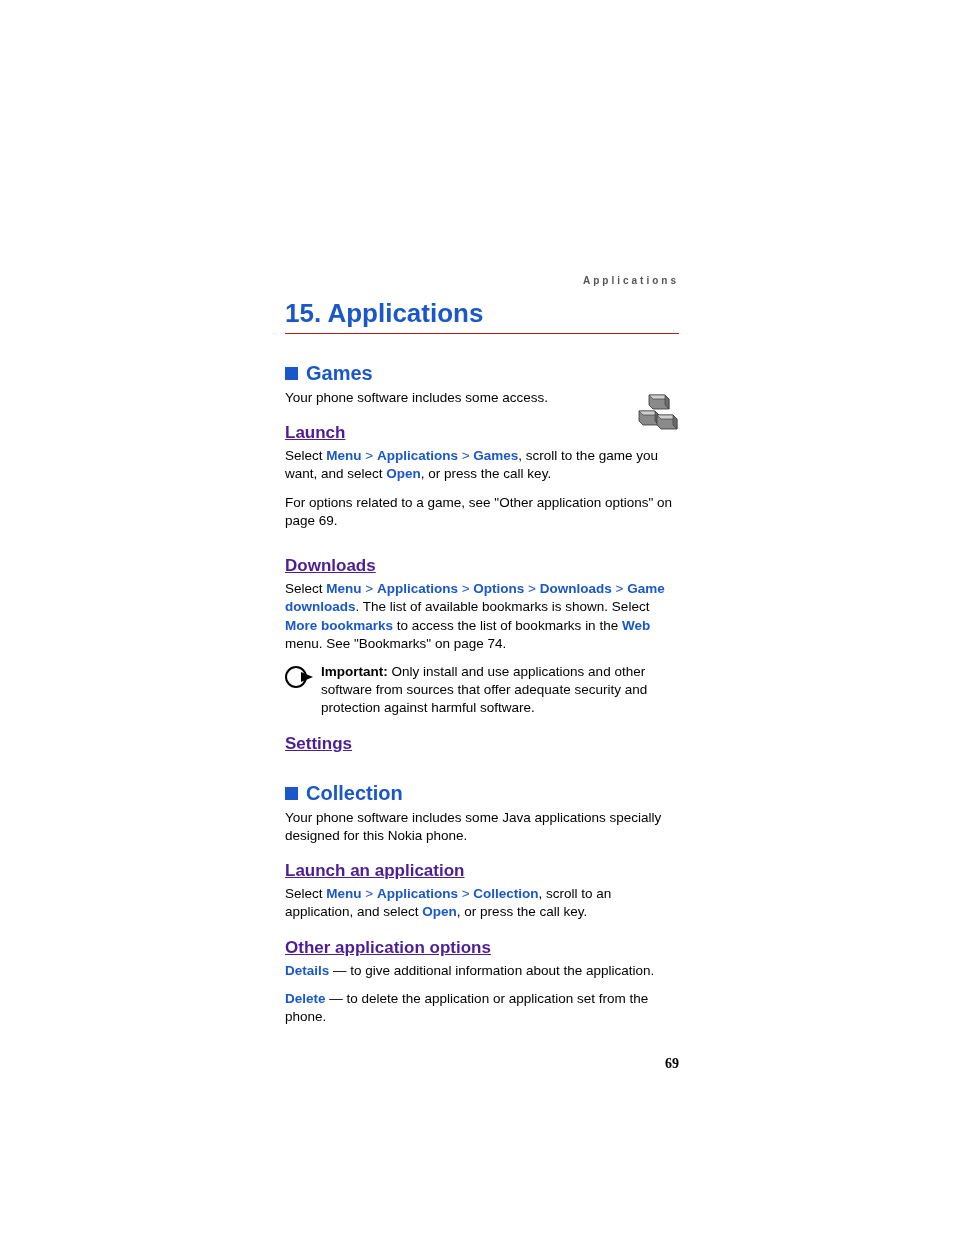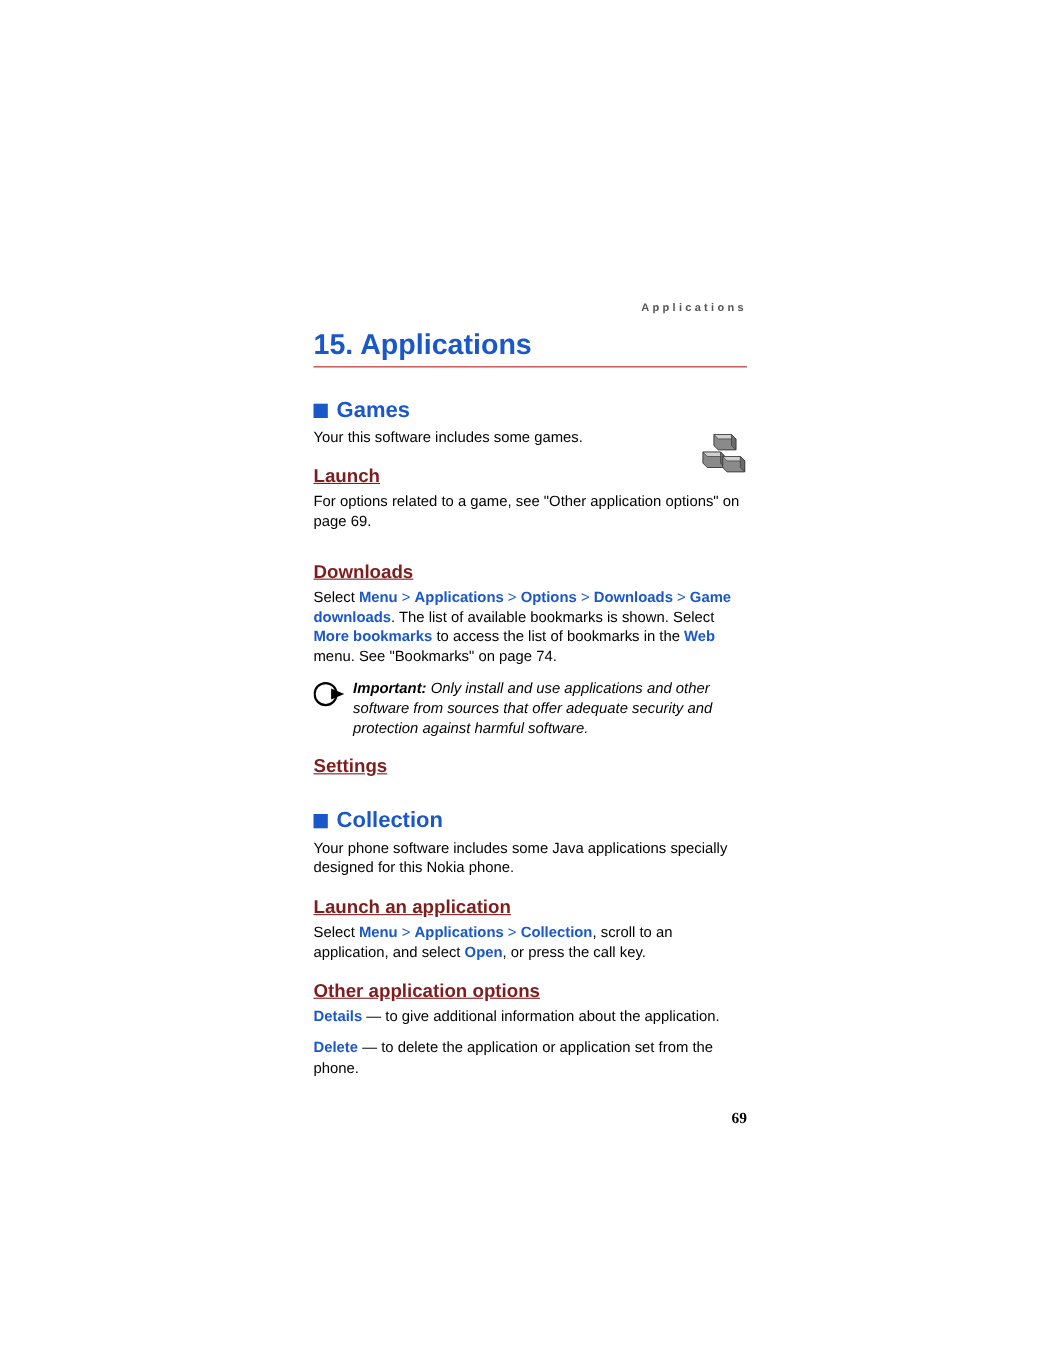--- a/index.html
+++ b/index.html
@@ -41,21 +41,21 @@
     align-items: center;
   }
   h2.section .sq {
     display: inline-block;
     width: 13px;
     height: 13px;
     background: #1a57c8;
     margin-right: 8px;
   }
   h3.sub {
-    color: #7f1d1d;
+    color: #4c1d95;
     font-size: 17px;
     font-weight: bold;
     text-decoration: underline;
     margin: 16px 0 4px 0;
   }
   p {
     margin: 4px 0 10px 0;
     line-height: 1.35;
   }
   .link {
@@ -69,21 +69,20 @@
     font-weight: bold;
   }
   .float-icon {
     float: right;
     margin: 6px 0 8px 12px;
   }
   .note-row {
     display: flex;
     align-items: flex-start;
     margin: 8px 0 10px 0;
-    font-style: italic;
   }
   .note-icon {
     flex: 0 0 36px;
     padding-top: 2px;
   }
   .note-text {
     flex: 1;
     line-height: 1.35;
   }
   .page-number {
@@ -121,23 +120,26 @@
         <polygon points="4,18 20,18 24,22 24,32 8,32 4,28" fill="#8a8a8a" stroke="#333" stroke-width="0.8"></polygon>
         <polygon points="20,18 24,22 8,22 4,18" fill="#cfcfcf" stroke="#333" stroke-width="0.6"></polygon>
         <polygon points="24,22 24,32 20,28 20,18" fill="#6b6b6b" stroke="#333" stroke-width="0.6"></polygon>
         <polygon points="22,22 38,22 42,26 42,36 26,36 22,32" fill="#8a8a8a" stroke="#333" stroke-width="0.8"></polygon>
         <polygon points="38,22 42,26 26,26 22,22" fill="#cfcfcf" stroke="#333" stroke-width="0.6"></polygon>
         <polygon points="42,26 42,36 38,32 38,22" fill="#6b6b6b" stroke="#333" stroke-width="0.6"></polygon>
       </g>
     </svg>
   </div>
 
-  <p>Your this software includes some games.</p>
+  <p>Your phone software includes some access.</p>
 
   <h3 class="sub">Launch</h3>
+  <p>
+    <span>Select </span><span class="link">Menu</span><span class="sep"> &gt; </span><span class="link">Applications</span><span class="sep"> &gt; </span><span class="link">Games</span><span>, scroll to the game you want, and select </span><span class="link">Open</span><span>, or press the call key.</span>
+  </p>
   <p>For options related to a game, see "Other application options" on page 69.</p>
 
   <div class="clear"></div>
 
   <h3 class="sub">Downloads</h3>
   <p>
     <span>Select </span><span class="link">Menu</span><span class="sep"> &gt; </span><span class="link">Applications</span><span class="sep"> &gt; </span><span class="link">Options</span><span class="sep"> &gt; </span><span class="link">Downloads</span><span class="sep"> &gt; </span><span class="link">Game downloads</span><span>. The list of available bookmarks is shown. Select </span><span class="link">More bookmarks</span><span> to access the list of bookmarks in the </span><span class="link">Web</span><span> menu. See "Bookmarks" on page 74.</span>
   </p>
 
   <div class="note-row">

